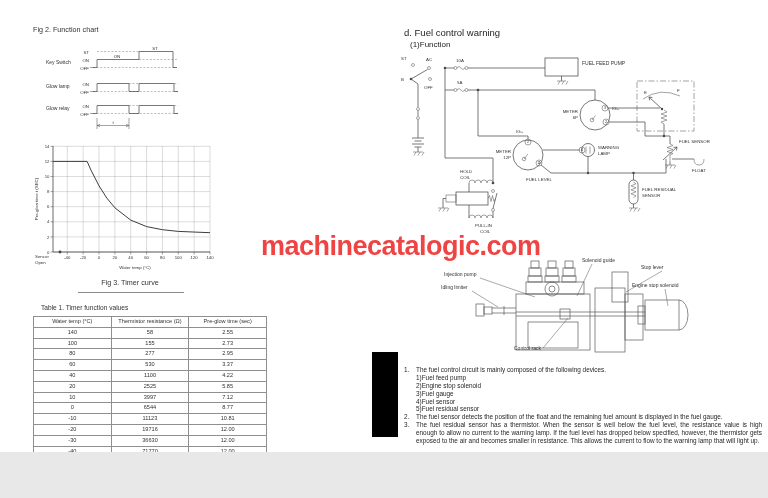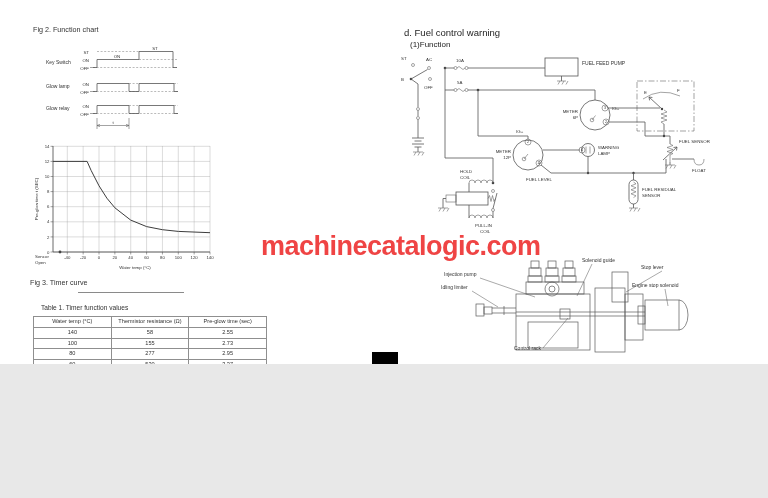--- a/index.html
+++ b/index.html
@@ -1,21 +1,21 @@
 <!DOCTYPE html>
 <html><head>
 <meta charset="utf-8">
 <style>
   html,body{margin:0;padding:0;background:#e8e8e8;}
-  .page{position:relative;width:768px;height:364px;background:#ffffff;overflow:hidden;
+  .page{position:relative;width:768px;height:452px;background:#ffffff;overflow:hidden;
         font-family:"Liberation Sans","DejaVu Sans",sans-serif;color:#2b2b2b;}
   .abs{position:absolute;}
   
   .fig2-title{left:33px;top:25px;font-size:7.2px;color:#333;}
-  .fig3-caption{left:30px;top:278px;width:200px;font-size:7.2px;color:#333;}
+  .fig3-caption{left:30px;top:278px;width:200px;text-align:center;font-size:7.2px;color:#333;}
   .caption-rule{left:78px;top:292px;width:106px;height:1px;background:#8a8a8a;}
   .table1-title{left:41px;top:304px;font-size:6.6px;color:#333;}
   table.timer{position:absolute;left:33px;top:316px;width:234px;border-collapse:collapse;
               font-size:5.6px;color:#333;table-layout:fixed;}
   table.timer th,table.timer td{border:0.5px solid #8f8f8f;text-align:center;font-weight:normal;
               height:9.8px;padding:0;line-height:9.8px;}
   .footer{font-size:6.6px;color:#444;}
   
   .heading{left:404px;top:27px;font-size:9.5px;color:#1d1d1d;}
   .subheading{left:404px;top:40px;font-size:8px;color:#1d1d1d;padding-left:6px;}

